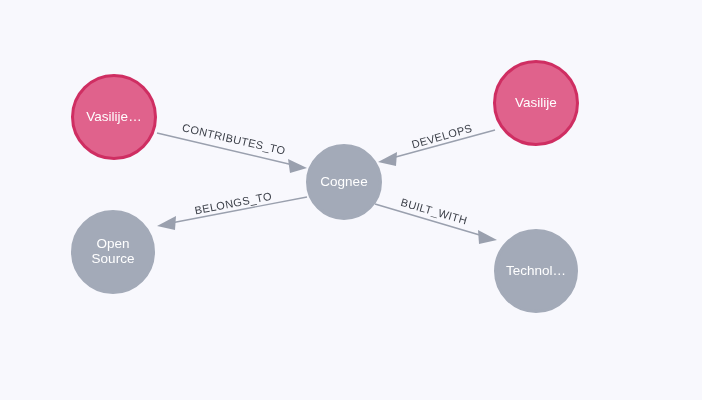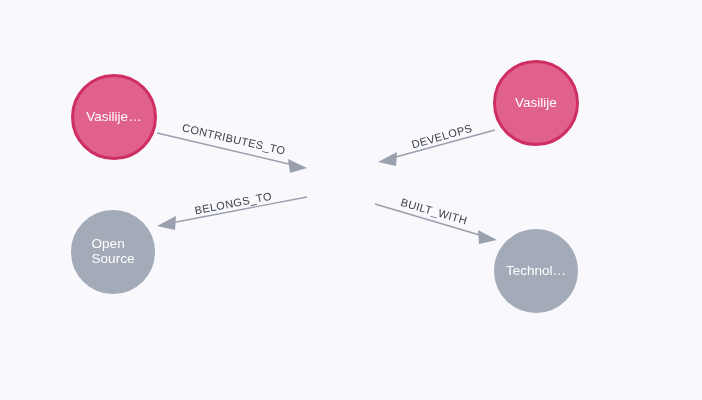--- a/index.html
+++ b/index.html
@@ -36,20 +36,21 @@
     letter-spacing: 0.4px;
     fill: #3b3f48;
   }
   .node {
     position: absolute;
     border-radius: 50%;
     box-sizing: border-box;
     display: flex;
     align-items: center;
     justify-content: center;
+    text-align: center;
     line-height: 1.08;
     overflow: hidden;
   }
   .node-label {
     color: #ffffff;
     font-family: "Liberation Sans", sans-serif;
     font-size: 13.5px;
     padding: 0 5px;
     max-width: 100%;
     white-space: pre-line;
@@ -96,20 +97,23 @@
   </svg>
 
   <div class="node node-person" style="left:71px; top:74px; width:86px; height:86px;">
     <span class="node-label">Vasilije…</span>
   </div>
 
   <div class="node node-person" style="left:493px; top:60px; width:86px; height:86px;">
     <span class="node-label">Vasilije</span>
   </div>
 
+  <div class="node node-entity" style="left:306px; top:144px; width:76px; height:76px;">
+    <span class="node-label">Cognee</span>
+  </div>
 
   <div class="node node-entity" style="left:71px; top:210px; width:84px; height:84px;">
     <span class="node-label">Open
 Source</span>
   </div>
 
   <div class="node node-entity" style="left:494px; top:229px; width:84px; height:84px;">
     <span class="node-label">Technol…</span>
   </div>
 

